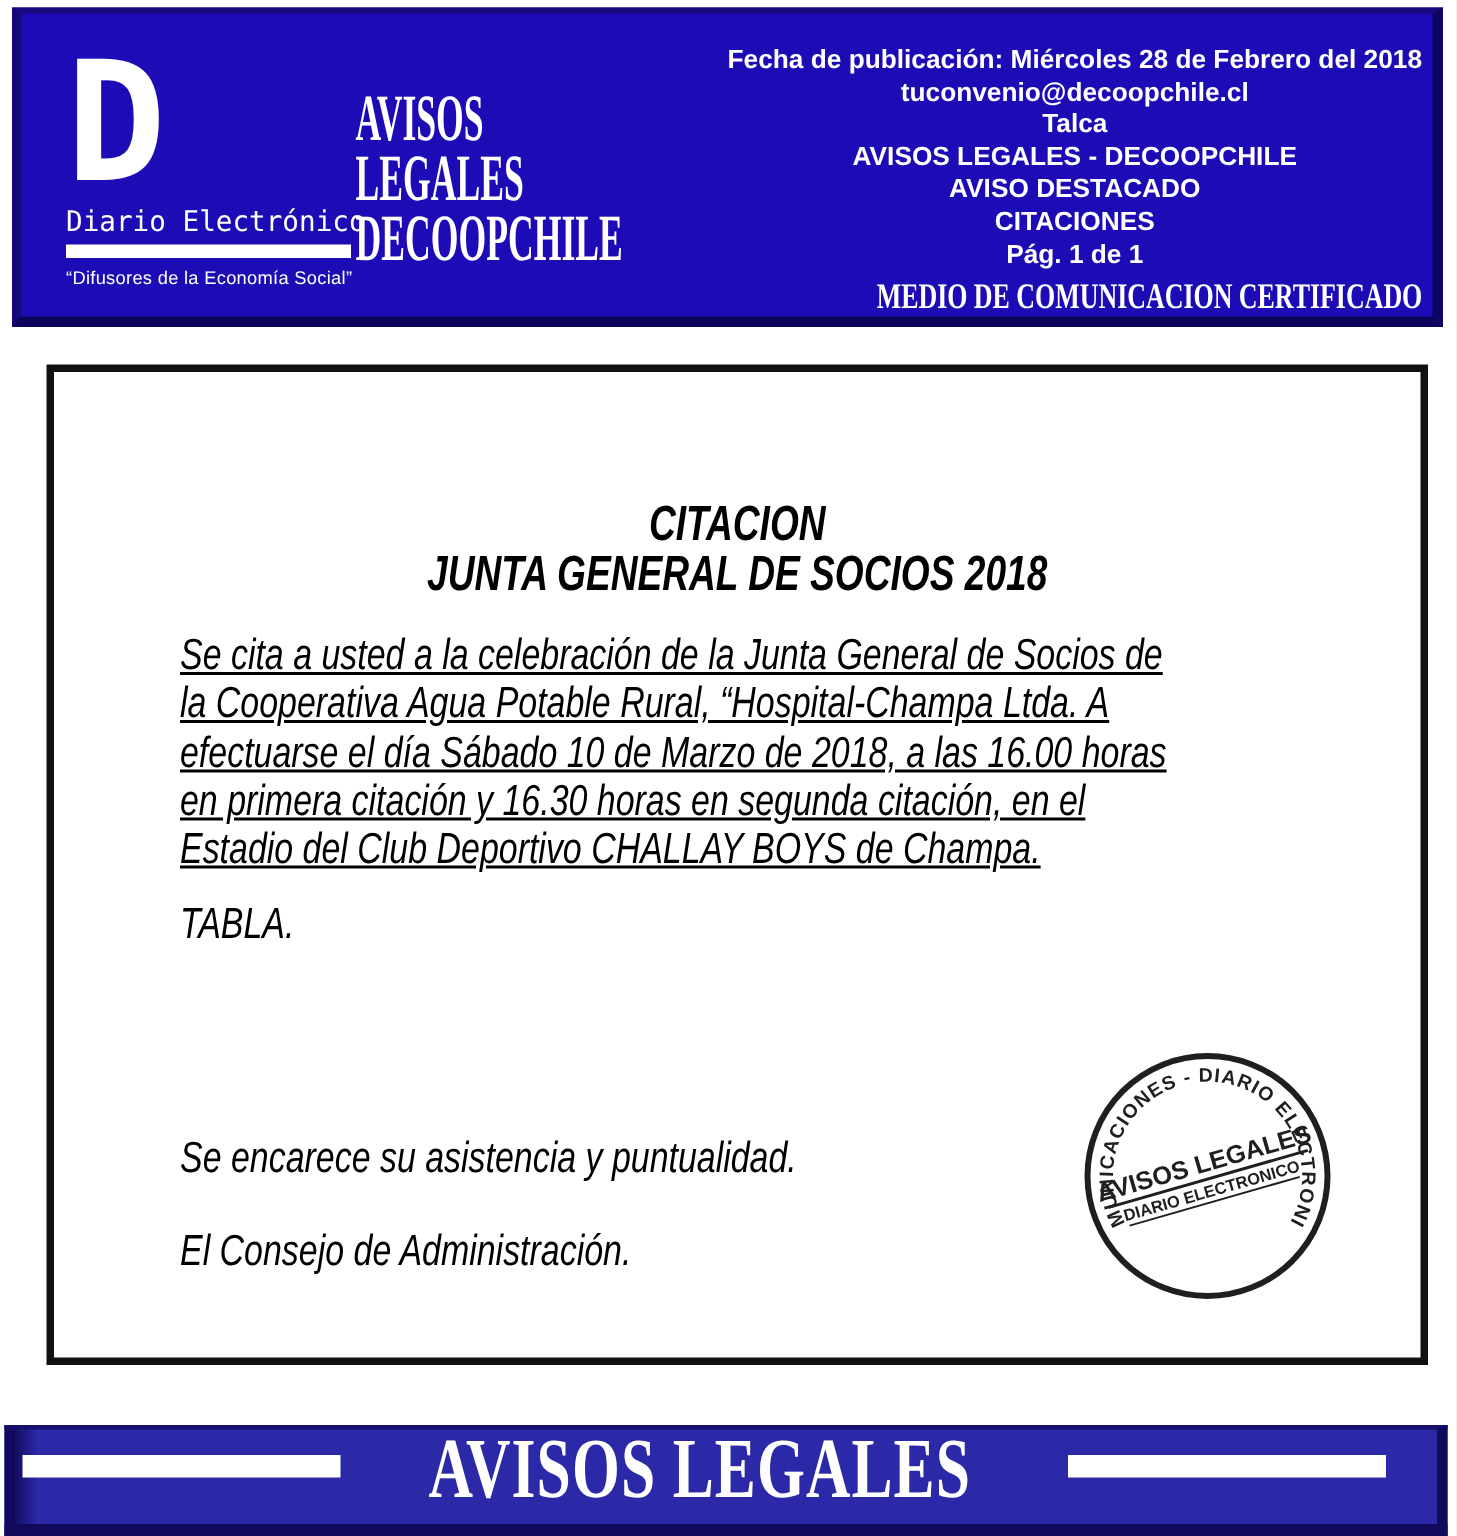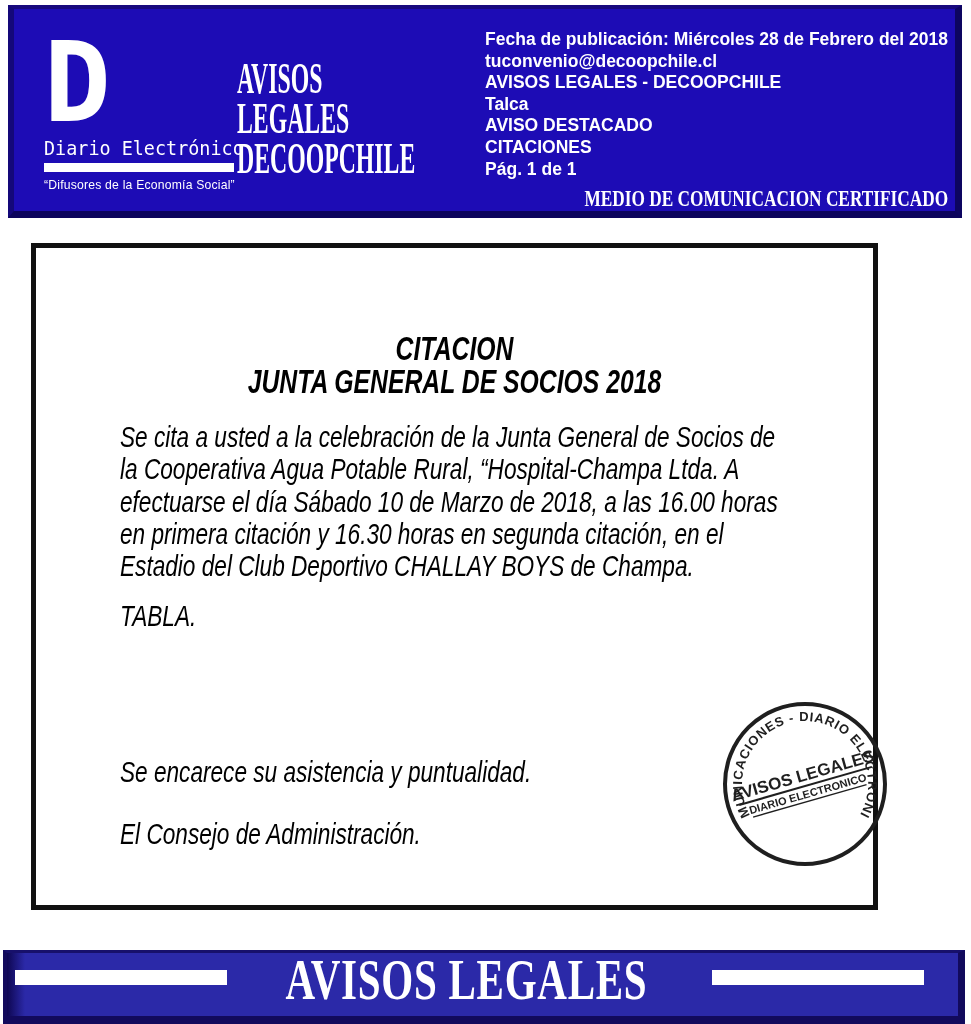--- a/index.html
+++ b/index.html
@@ -36,42 +36,42 @@
   .logo-bar { height:9px; width:190px; background:#fff; margin-top:4px; }
   .logo-slogan { font-size:12.2px; font-weight:normal; margin-top:6px; white-space:nowrap; letter-spacing:.2px; }
 
   .header-title {
     position:absolute; left:223px; top:50px;
     font-family:"Liberation Serif", serif; font-weight:bold;
     font-size:44px; line-height:40px; white-space:nowrap;
     transform:scaleX(.54); transform-origin:left top;
   }
   .header-info {
-    position:absolute; right:7px; top:20px; text-align:left;
+    position:absolute; right:7px; top:20px; text-align:center;
     font-size:17.5px; font-weight:bold; line-height:21.6px; white-space:nowrap;
   }
   .header-certified {
     position:absolute; right:7px; top:176px;
     font-family:"Liberation Serif", serif; font-weight:bold; font-size:24px;
     white-space:nowrap; transform:scaleX(.72); transform-origin:right top;
   }
 
   
   .notice-box {
-    position:absolute; left:31px; top:243px; width:847px; height:667px;
+    position:absolute; left:31px; top:243px; width:921px; height:667px;
     background:#fff; border:5px solid #111; color:#000;
   }
   .notice-title {
     position:absolute; left:0; top:84px; width:100%; text-align:center;
     font-style:italic; font-weight:bold; font-size:33px; line-height:33px;
     transform:scaleX(.75); transform-origin:center top; white-space:nowrap;
   }
   .it { font-style:italic; font-size:29px; white-space:nowrap;
         transform:scaleX(.78); transform-origin:left top; }
-  .notice-body { position:absolute; left:84px; top:173px; }
+  .notice-body { position:absolute; left:84px; top:173px;text-decoration:underline; }
   .notice-body .it { line-height:32.3px; }
   .agenda-title { position:absolute; left:84px; top:352px; }
   .agenda-list { position:absolute; left:84px; top:381px; list-style:none; }
   .agenda-list li { line-height:29.2px; }
   .bullet { display:inline-block; width:82px; }
   .closing-1 { position:absolute; left:84px; top:508px; }
   .closing-2 { position:absolute; left:84px; top:570px; }
 
   .stamp { position:absolute; left:682px; top:449px; }
 
@@ -115,22 +115,22 @@
 
     <div class="header-title">
       <div>AVISOS</div>
       <div>LEGALES</div>
       <div>DECOOPCHILE</div>
     </div>
 
     <div class="header-info">
       <div>Fecha de publicación: Miércoles 28 de Febrero del 2018</div>
       <div>tuconvenio@decoopchile.cl</div>
+      <div>Talca</div>
       <div>AVISOS LEGALES - DECOOPCHILE</div>
-      <div>Talca</div>
       <div>AVISO DESTACADO</div>
       <div>CITACIONES</div>
       <div>Pág. 1 de 1</div>
     </div>
 
     <div class="header-certified">MEDIO DE COMUNICACION CERTIFICADO</div>
   </div>
 
   <div class="notice-box">
     <div class="notice-title">

